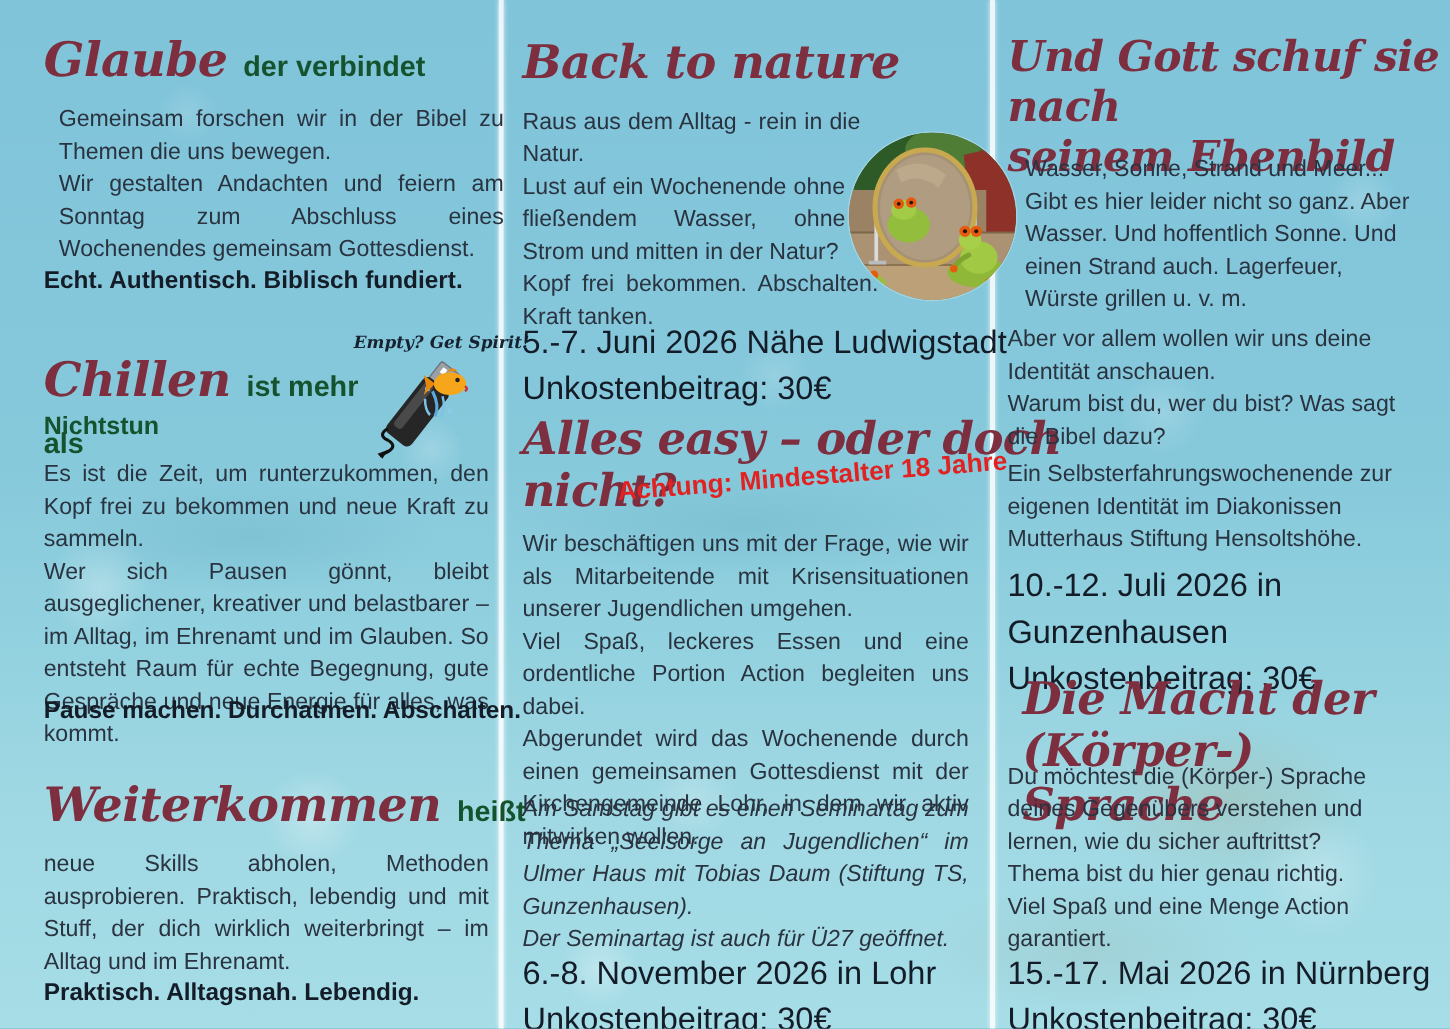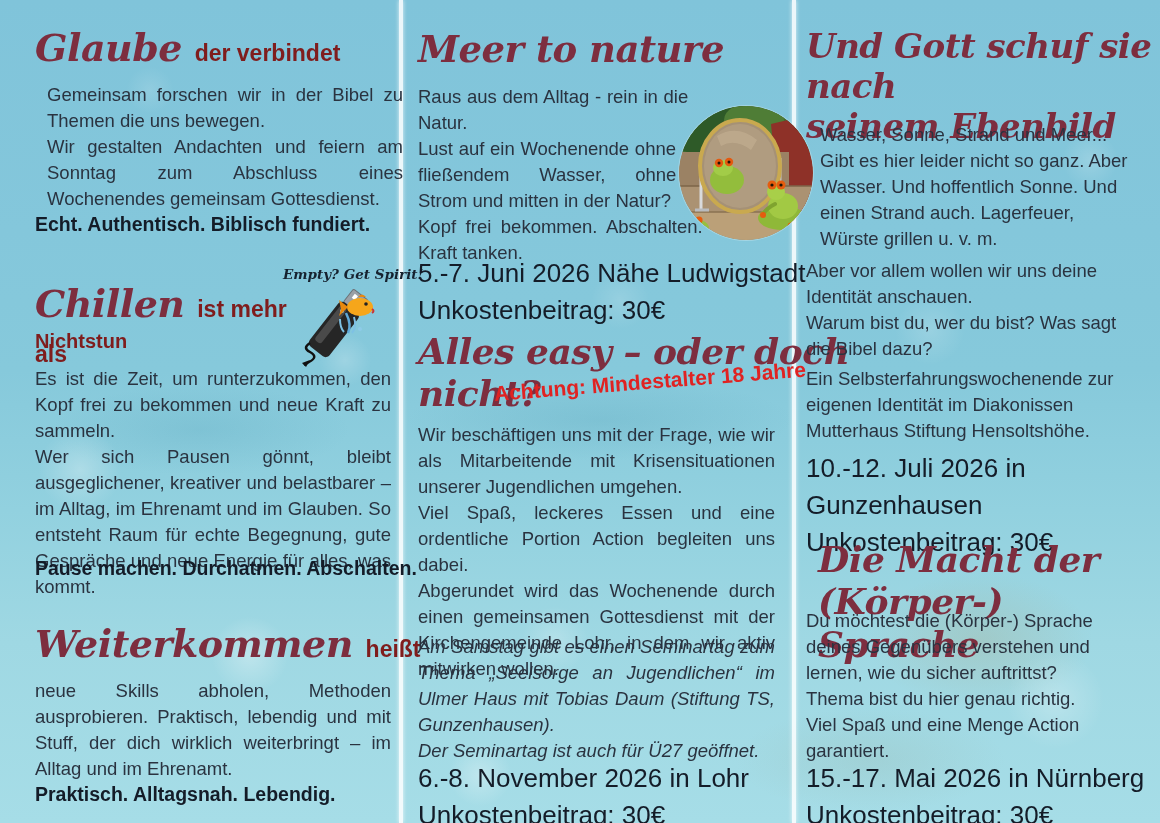--- a/index.html
+++ b/index.html
@@ -36,21 +36,21 @@
   .blk{position:absolute;}
 
   
   .script{
     font-family:"DejaVu Serif",serif;font-style:italic;font-weight:700;
     color:#7d2e3f;line-height:1.18;white-space:pre-line;letter-spacing:-0.5px;
   }
   .script .rest,
   .rest{
     font-family:"Liberation Sans",sans-serif;font-style:normal;font-weight:700;
-    color:#7f1d1d;letter-spacing:0;
+    color:#14532d;letter-spacing:0;
   }
   .body{
     font-size:18.5px;line-height:26px;text-align:justify;white-space:pre-line;
     color:#2a3340;
   }
   .body.italic{font-style:italic;}
   .tagline{font-size:19.5px;font-weight:700;color:#141c28;}
   .event{font-size:26px;line-height:37px;font-weight:400;color:#141c28;white-space:pre-line;}
   .warning{
     font-size:21px;font-weight:700;color:#e02322;
@@ -124,21 +124,21 @@
 
     <h2 class="blk script" style="left:35px;top:622px;font-size:38px;margin:0;"><span>Weiterkommen</span> <span class="rest" style="font-size:23px;">heißt</span></h2>
 
     <p class="blk body" style="left:35px;top:678px;width:356px;margin:0;">neue Skills abholen, Methoden ausprobieren. Praktisch, lebendig und mit Stuff, der dich wirklich weiterbringt – im Alltag und im Ehrenamt.</p>
 
     <p class="blk tagline" style="left:35px;top:783px;margin:0;">Praktisch. Alltagsnah. Lebendig.</p>
   </section>
 
   <section class="panel">
 
-    <h2 class="blk script" style="left:418px;top:28px;font-size:37px;margin:0;">Meer to nature</h2>
+    <h2 class="blk script" style="left:418px;top:28px;font-size:37px;margin:0;">Back to nature</h2>
 
     <div class="blk" style="left:418px;top:84px;width:357px;">
       <div class="spacer-r"></div>
       <p class="body" style="margin:0;">Raus aus dem Alltag - rein in die Natur.
 Lust auf ein Wochenende ohne fließendem Wasser, ohne Strom und mitten in der Natur?
 Kopf frei bekommen. Abschalten. Kraft tanken.</p>
     </div>
 
     <p class="blk event" style="left:418px;top:255px;margin:0;">5.-7. Juni 2026 Nähe Ludwigstadt
 Unkostenbeitrag: 30€</p>

